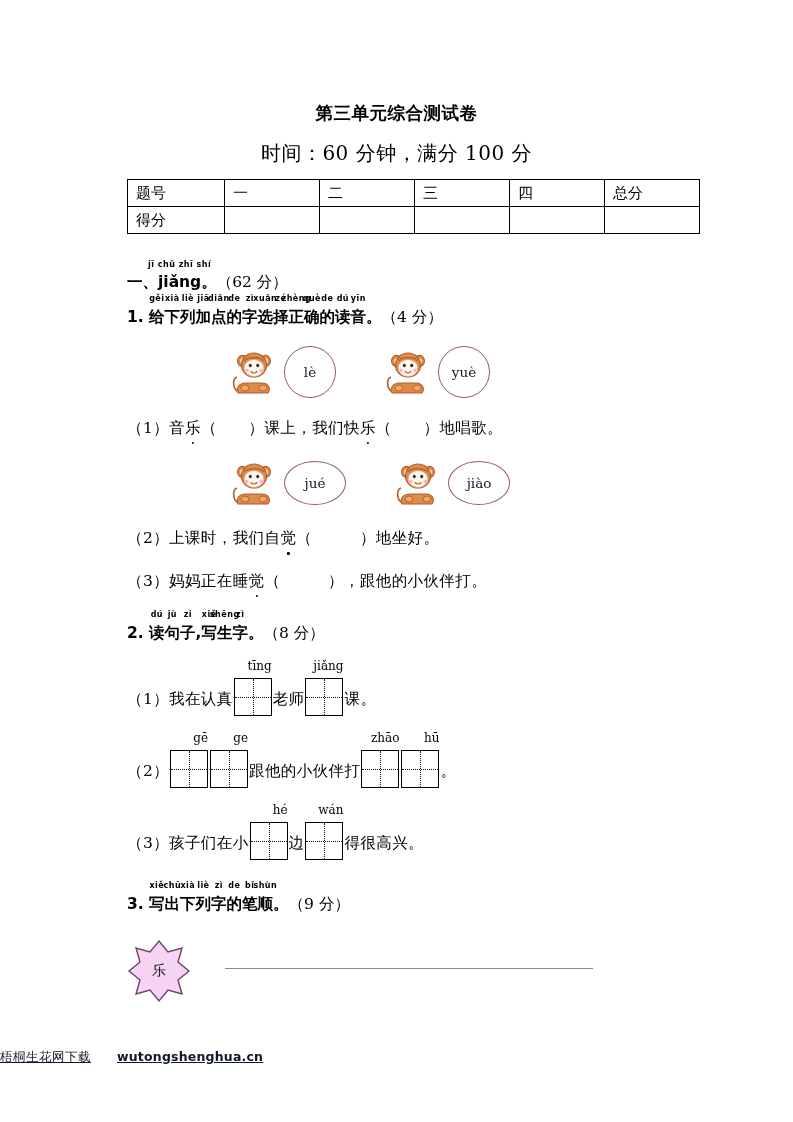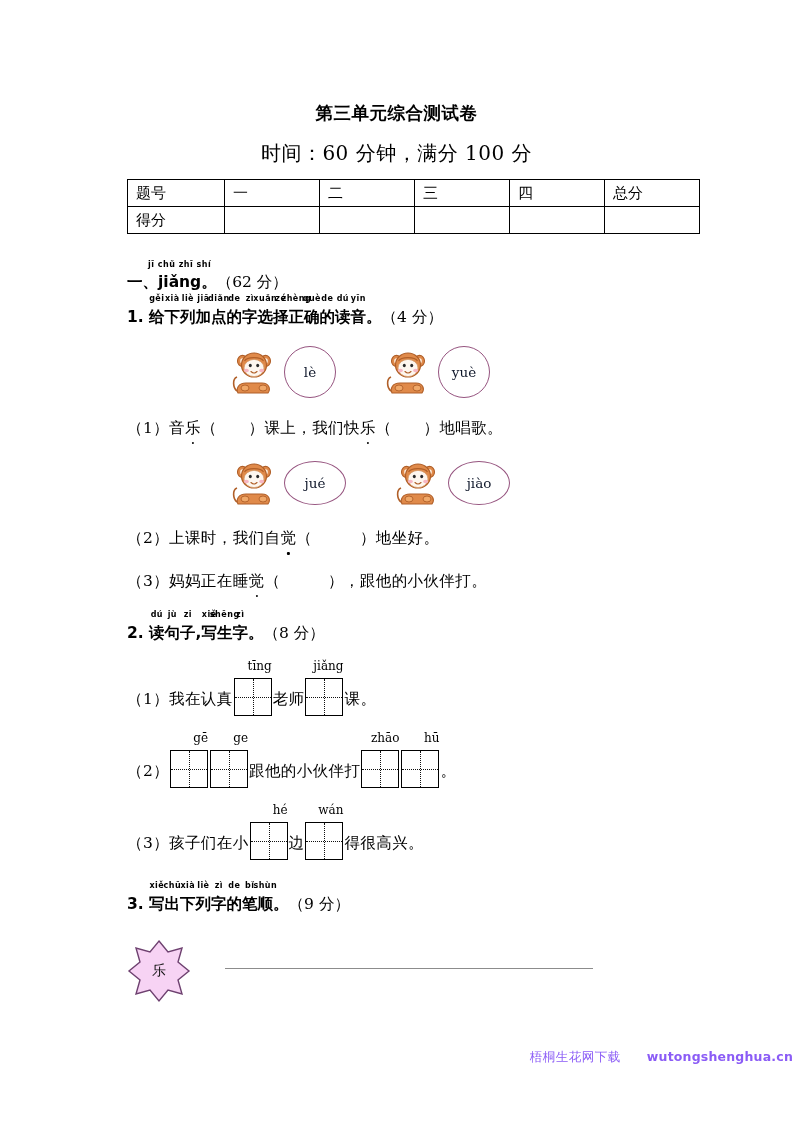--- a/index.html
+++ b/index.html
@@ -245,22 +245,23 @@
     margin-left: 34px;
     margin-bottom: 4px;
   }
 
   
   .footer {
     position: absolute;
     left: 0;
     right: 0;
     top: 1046px;
-    text-align: right;
-    color: #8b5cf6;
+    text-align: left;
+    color: #0f172a;
+    text-decoration: underline;
   }
   .footer .cn {
     font-family: "DejaVu Sans", "Liberation Sans", sans-serif;
     font-size: 12.5px;
     letter-spacing: 0.5px;
   }
   .footer .en {
     font-family: "DejaVu Sans", "Liberation Sans", sans-serif;
     font-weight: bold;
     font-size: 12.5px;

